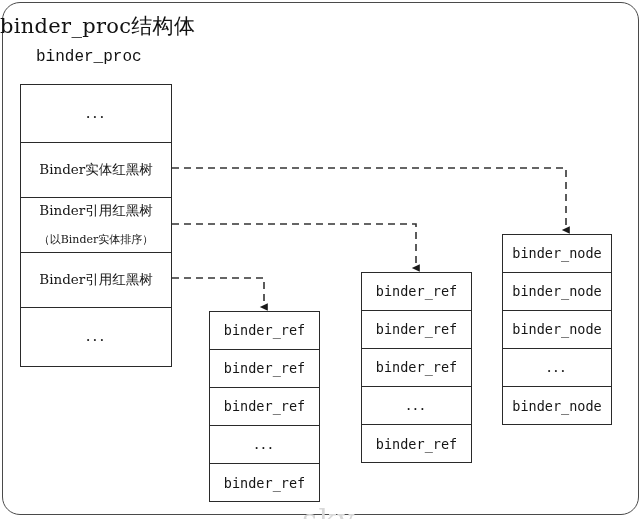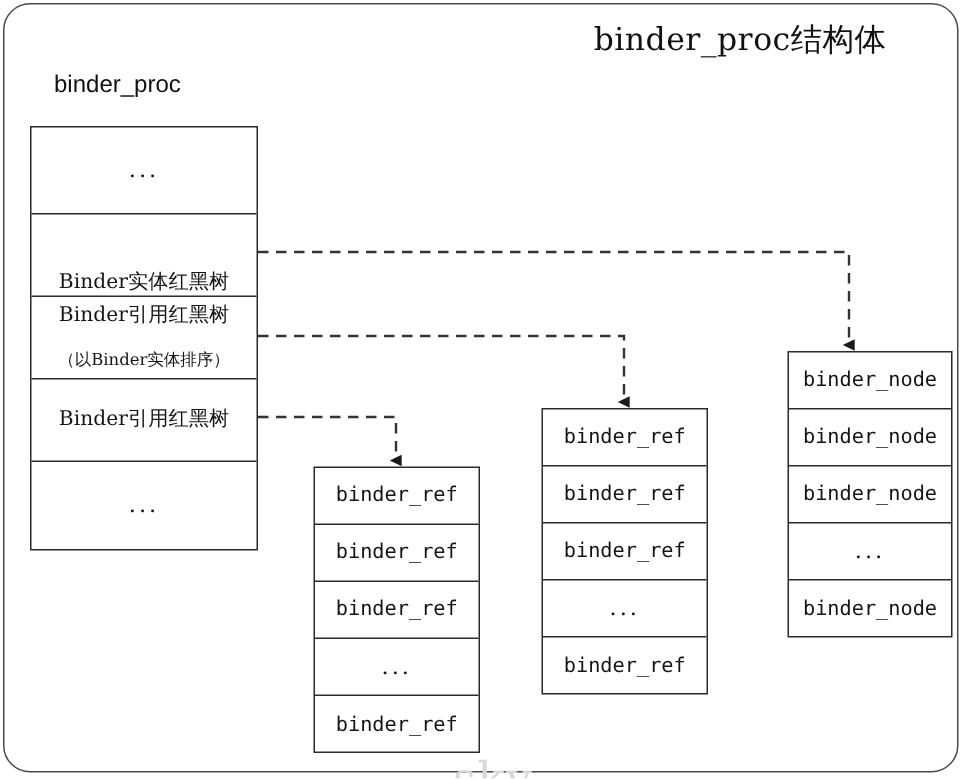--- a/index.html
+++ b/index.html
@@ -28,34 +28,34 @@
     border: 1.5px solid #4a4a4a;
     border-radius: 18px;
     background: transparent;
   }
   
   #diagram-title {
     position: absolute;
     left: 0;
     top: 12px;
     width: 591px;
-    text-align: right;
+    text-align: left;
     font-size: 21px;
     font-family: "DejaVu Serif", serif;
     color: #111111;
     letter-spacing: 0.3px;
     white-space: nowrap;
   }
   
   #struct-caption {
     position: absolute;
     left: 36px;
     top: 48px;
     font-size: 16px;
-    font-family: Liberation Sans, sans-serif;
+    font-family: Liberation Mono, monospace;
     color: #111111;
     white-space: nowrap;
   }
   
   .col-box {
     position: absolute;
     box-sizing: border-box;
     border: 1.3px solid #2a2a2a;
     background: #ffffff;
   }
@@ -108,21 +108,21 @@
   }
   
   #binder-ref-col-2 {
     left: 361px;
     top: 272px;
     width: 111px;
     height: 191px;
   }
   
   #binder-node-col {
-    left: 525px;
+    left: 502px;
     top: 234px;
     width: 110px;
     height: 191px;
   }
   .leaf-row {
     font-size: 13.5px;
     font-family: "DejaVu Sans Mono", monospace;
   }
   
   #connectors {
@@ -153,21 +153,21 @@
   <div id="outer-frame"></div>
 
   <div id="diagram-title">binder_proc结构体</div>
 
   <div id="struct-caption">binder_proc</div>
 
   <div class="col-box" id="binder-proc-col">
     <div class="col-row" style="height:58px;">
       <span class="row-main ellipsis-cell">...</span>
     </div>
-    <div class="col-row" style="height:55px;align-items:flex-end;">
+    <div class="col-row" style="height:55px;">
       <span>
         <span class="row-main">Binder实体红黑树</span>
       </span>
     </div>
     <div class="col-row" style="height:55px;">
       <span>
         <span class="row-main">Binder引用红黑树</span>
         <span class="row-sub">（以Binder实体排序）</span>
       </span>
     </div>

